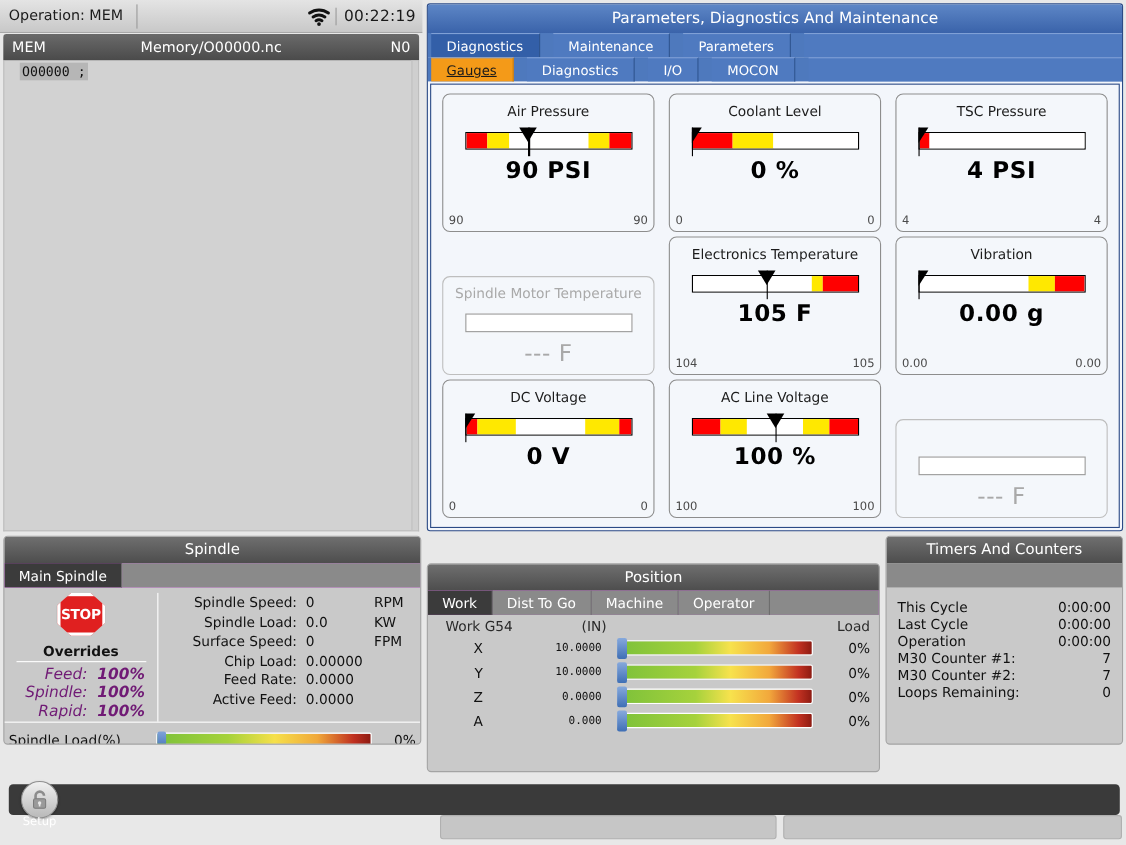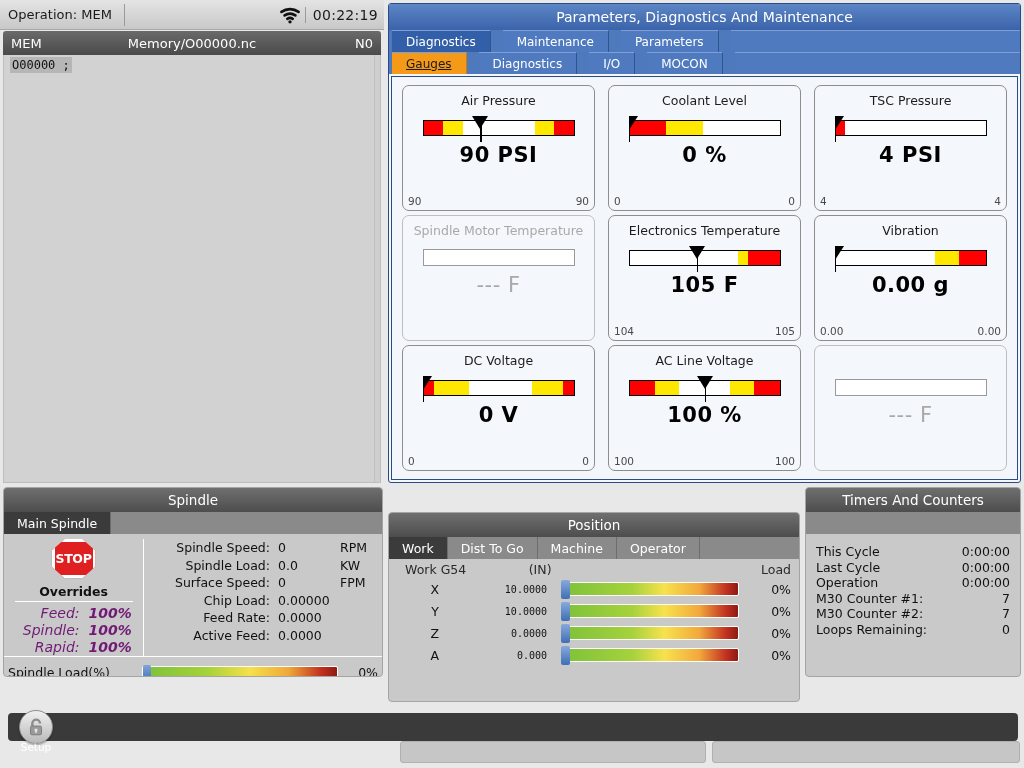--- a/index.html
+++ b/index.html
@@ -41,21 +41,21 @@
 
   
   .prog-body {
     position: absolute; left: 3px; top: 55px; width: 378px; height: 428px;
     background: #d2d2d2; border: 1px solid #bdbdbd; border-top: none;
   }
   .prog-line {
     font-family: "DejaVu Sans Mono", "Liberation Mono", monospace;
     font-size: 12px; color: #111; padding: 3px 0 3px 6px;
   }
-  .prog-line span.hl { background: #b6b6b6; padding: 1px 2px; }
+  .prog-line span.hl { background: #b6b6b6; padding: 1px 2px; margin-left: 8px; }
   .prog-scroll {
     position: absolute; right: 0; top: 0; width: 6px; height: 100%;
     background: #cfcfcf; border-left: 1px solid #c0c0c0;
   }
 
   
   .pdm {
     position: absolute; left: 388px; top: 3px; width: 633px; height: 480px;
     border: 1px solid #2b4a86; border-radius: 3px; background: #f3f6fb;
   }
@@ -86,21 +86,21 @@
     background: #f3f6fb; border: 1px solid #2b4a86;
     padding: 8px 10px;
     display: grid; grid-template-columns: repeat(3, 1fr);
     grid-template-rows: repeat(3, 1fr); gap: 4px 13px;
   }
   .gauge {
     border: 1px solid #8d8d8d; border-radius: 7px; background: #f4f7fb;
     position: relative; display: flex; flex-direction: column;
     align-items: center; padding: 7px 8px 4px;
   }
-  .gauge.disabled { border-color: #bebebe; }
+  .gauge.disabled { border-color: #bebebe; margin-top: 36px; }
   .g-title {
     font-size: 12.5px; color: #1c1c1c; text-align: center; line-height: 15px;
   }
   .gauge.disabled .g-title { color: #a9a9a9; }
   .g-barwrap { position: relative; width: 152px; height: 26px; margin-top: 6px; }
   .g-bar {
     position: absolute; left: 0; top: 6px; width: 152px; height: 16px;
     border: 1.5px solid #000; background: #fff; overflow: hidden;
   }
   .g-bar.empty { border: 1px solid #9a9a9a; height: 17px; top: 5px; }

